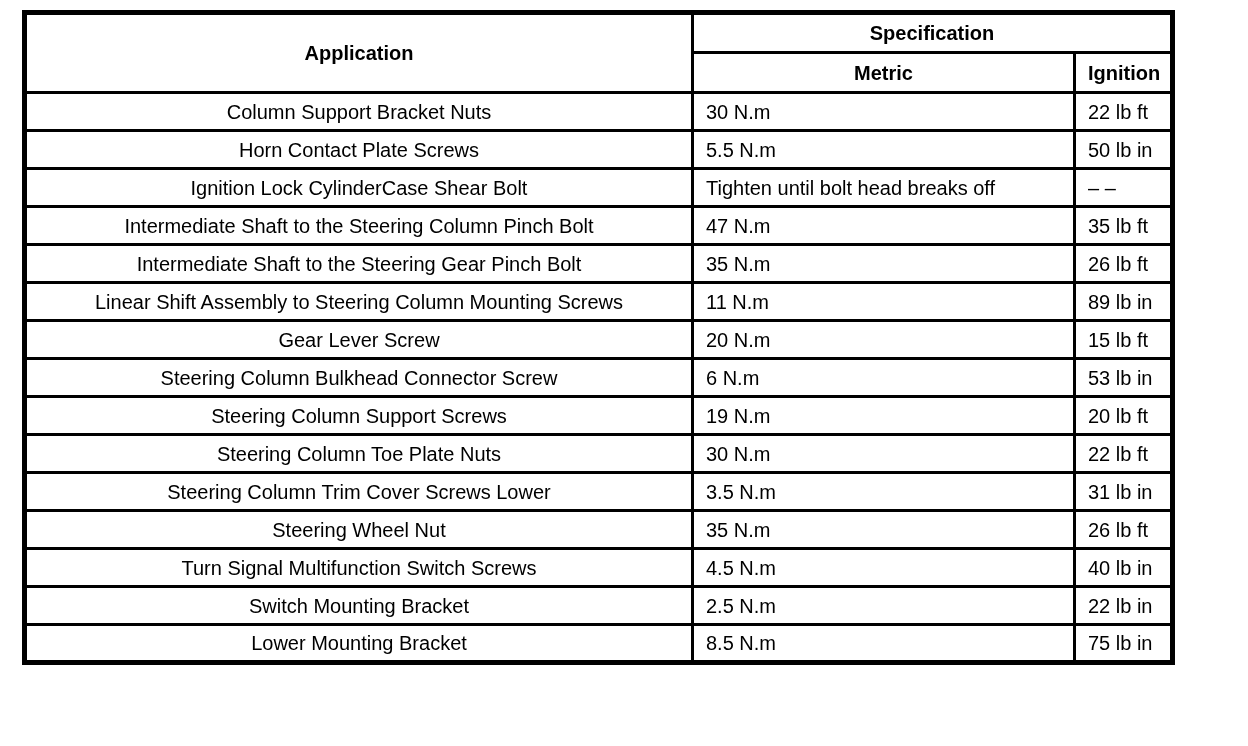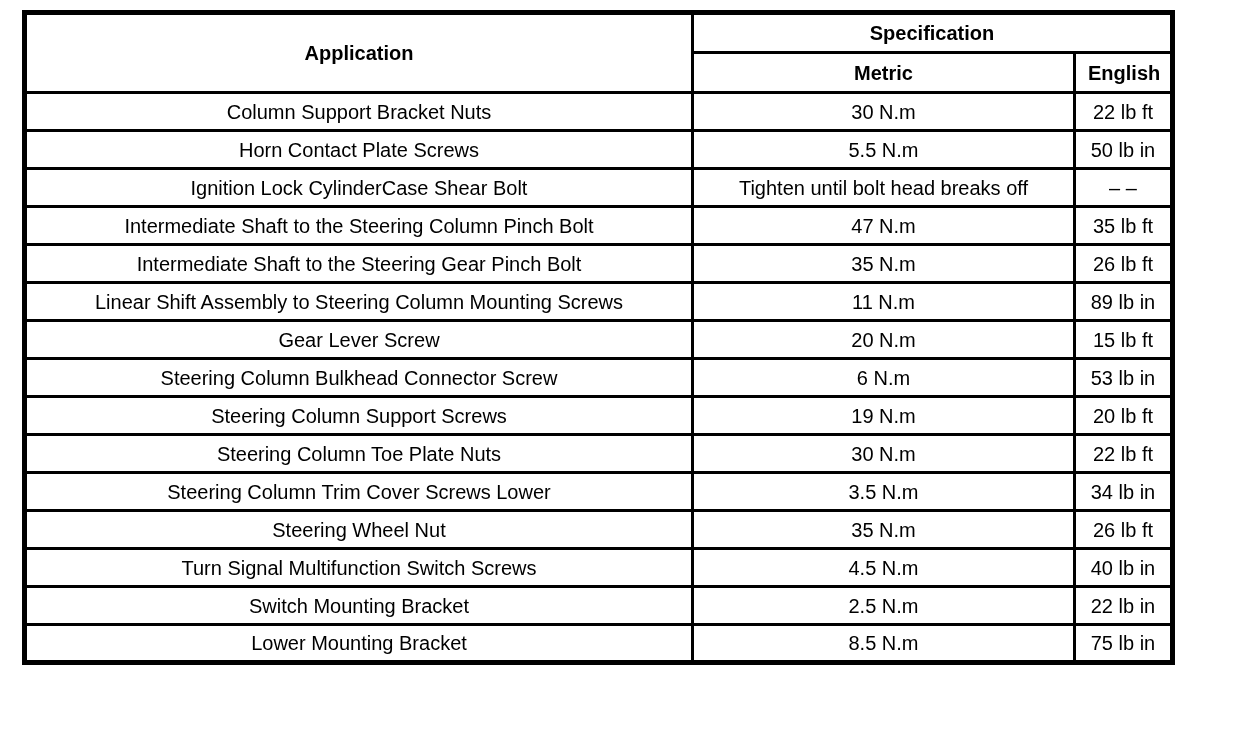--- a/index.html
+++ b/index.html
@@ -38,21 +38,21 @@
   table.spec-table th {
     font-weight: bold;
     text-align: center;
     height: 40px;
   }
   td.app-cell {
     text-align: center;
   }
   td.metric-cell,
   td.english-cell {
-    text-align: center;
+    text-align: left;
   }
   col.col-app     { width: 668px; }
   col.col-metric  { width: 382px; }
   col.col-english { width: 98px; }
 </style>
 </head>
 <body>
 
 <div class="page">
   <table class="spec-table">
@@ -61,21 +61,21 @@
       <col class="col-metric">
       <col class="col-english">
     </colgroup>
     <thead>
       <tr>
         <th rowspan="2">Application</th>
         <th colspan="2">Specification</th>
       </tr>
       <tr>
         <th>Metric</th>
-        <th>English</th>
+        <th>Ignition</th>
       </tr>
     </thead>
     <tbody>
       <tr>
         <td class="app-cell">Column Support Bracket Nuts</td>
         <td class="metric-cell">30 N.m</td>
         <td class="english-cell">22 lb ft</td>
       </tr>
       <tr>
         <td class="app-cell">Horn Contact Plate Screws</td>
@@ -118,21 +118,21 @@
         <td class="english-cell">20 lb ft</td>
       </tr>
       <tr>
         <td class="app-cell">Steering Column Toe Plate Nuts</td>
         <td class="metric-cell">30 N.m</td>
         <td class="english-cell">22 lb ft</td>
       </tr>
       <tr>
         <td class="app-cell">Steering Column Trim Cover Screws Lower</td>
         <td class="metric-cell">3.5 N.m</td>
-        <td class="english-cell">34 lb in</td>
+        <td class="english-cell">31 lb in</td>
       </tr>
       <tr>
         <td class="app-cell">Steering Wheel Nut</td>
         <td class="metric-cell">35 N.m</td>
         <td class="english-cell">26 lb ft</td>
       </tr>
       <tr>
         <td class="app-cell">Turn Signal Multifunction Switch Screws</td>
         <td class="metric-cell">4.5 N.m</td>
         <td class="english-cell">40 lb in</td>

